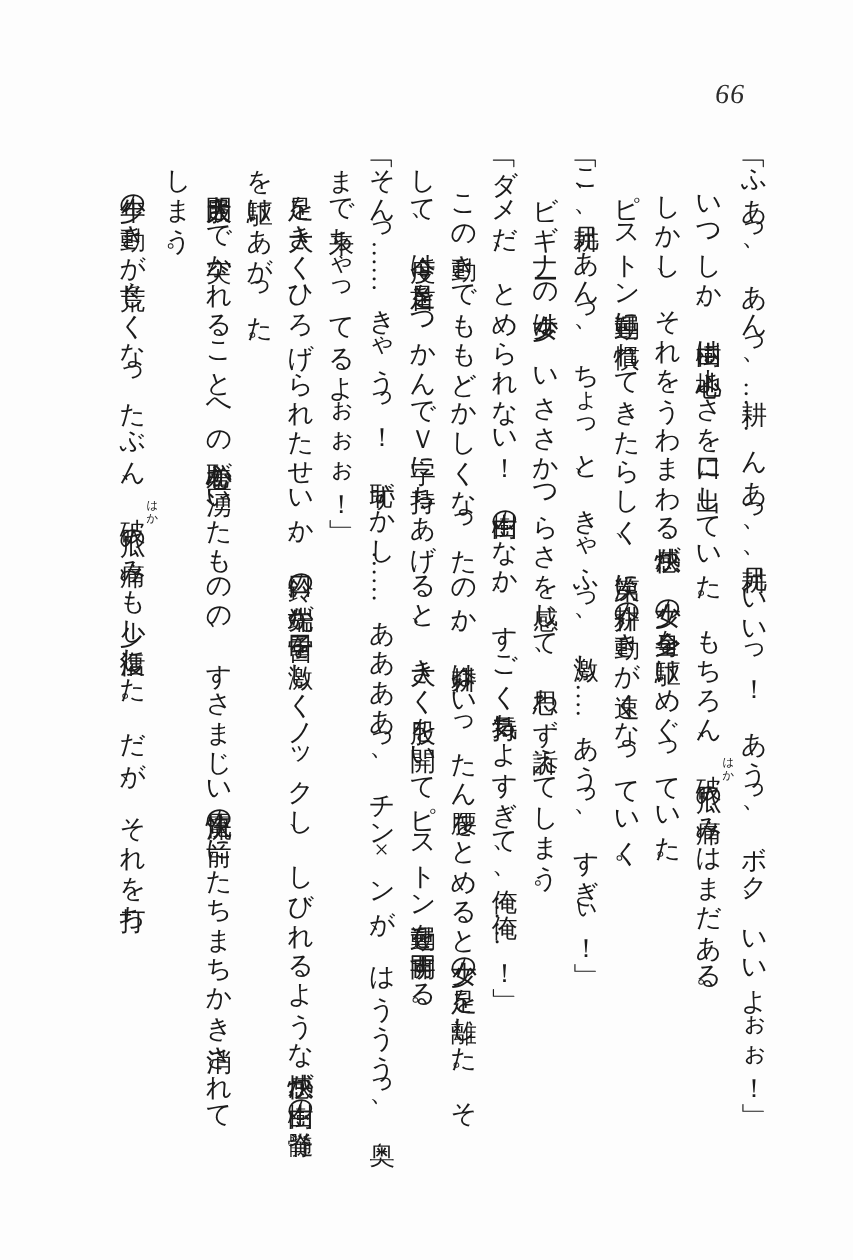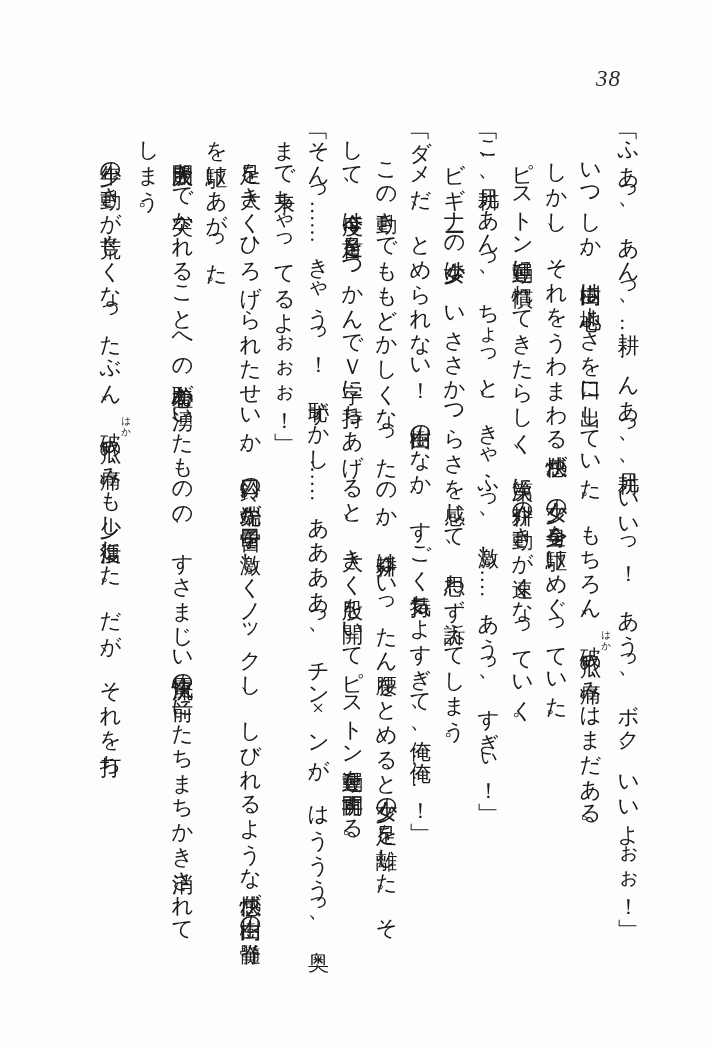--- a/index.html
+++ b/index.html
@@ -49,21 +49,21 @@
   rt {
     font-size: 9.5px;
     line-height: 1;
     letter-spacing: 0;
   }
 </style>
 </head>
 <body>
 
 <div class="page">
-  <div class="page-number">38</div>
+  <div class="page-number">66</div>
   <div class="text-block">
       <p class="line">「ふあっ、あんっ、耕……んあっ、耕兄、いいっ！　あうっ、ボク、いいよぉぉ！」</p>
       <p class="line indent">いつしか、由樹は心地よさを口に出していた。もちろん、<ruby>破瓜<rt>はか</rt></ruby>の痛みはまだある。</p>
       <p class="line indent">しかし、それをうわまわる快感が、少女の全身を駆けめぐっていた。</p>
       <p class="line indent">ピストン運動に慣れてきたらしく、次第に耕介の動きが速くなっていく。</p>
       <p class="line">「こ、耕兄、あんっ、ちょっと、きゃふっ、激し……あうっ、すぎぃ！」</p>
       <p class="line indent">ビギナーの少女は、いささかつらさを感じて、思わず訴えてしまう。</p>
       <p class="line">「ダメだ、とめられない！　由樹のなか、すごく気持ちよすぎて、俺、俺……！」</p>
       <p class="line indent">この動きでももどかしくなったのか、耕介はいったん腰をとめると少女の足を離した。そして、今度は足首をつかんでＶ字に持ちあげると、大きく股を開いてピストン運動を再開する。</p>
       <p class="line">「そんっ……きゃうっ！　恥ずかし……ああああっ、チン×ンが、はうううっ、奥まで来ちゃってるよぉぉぉ！」</p>

